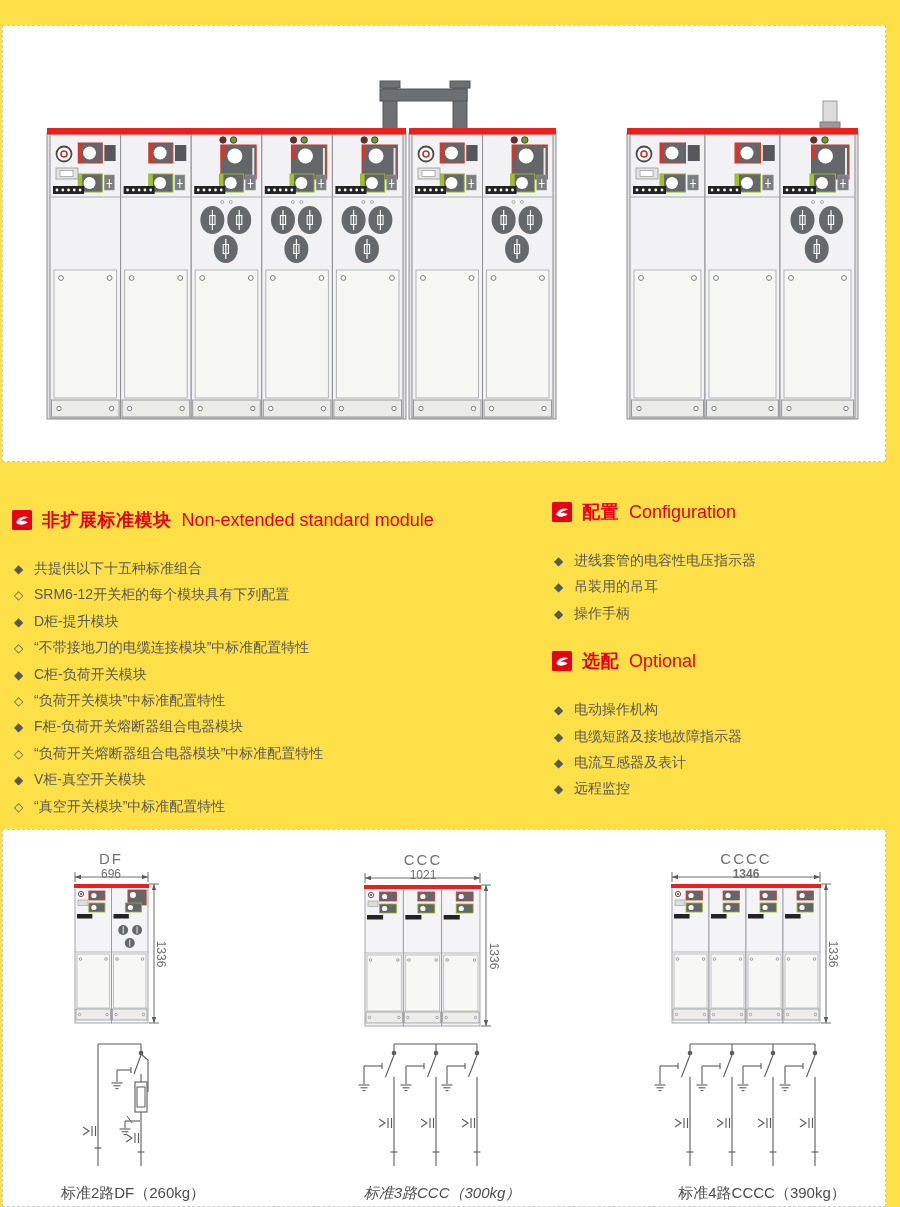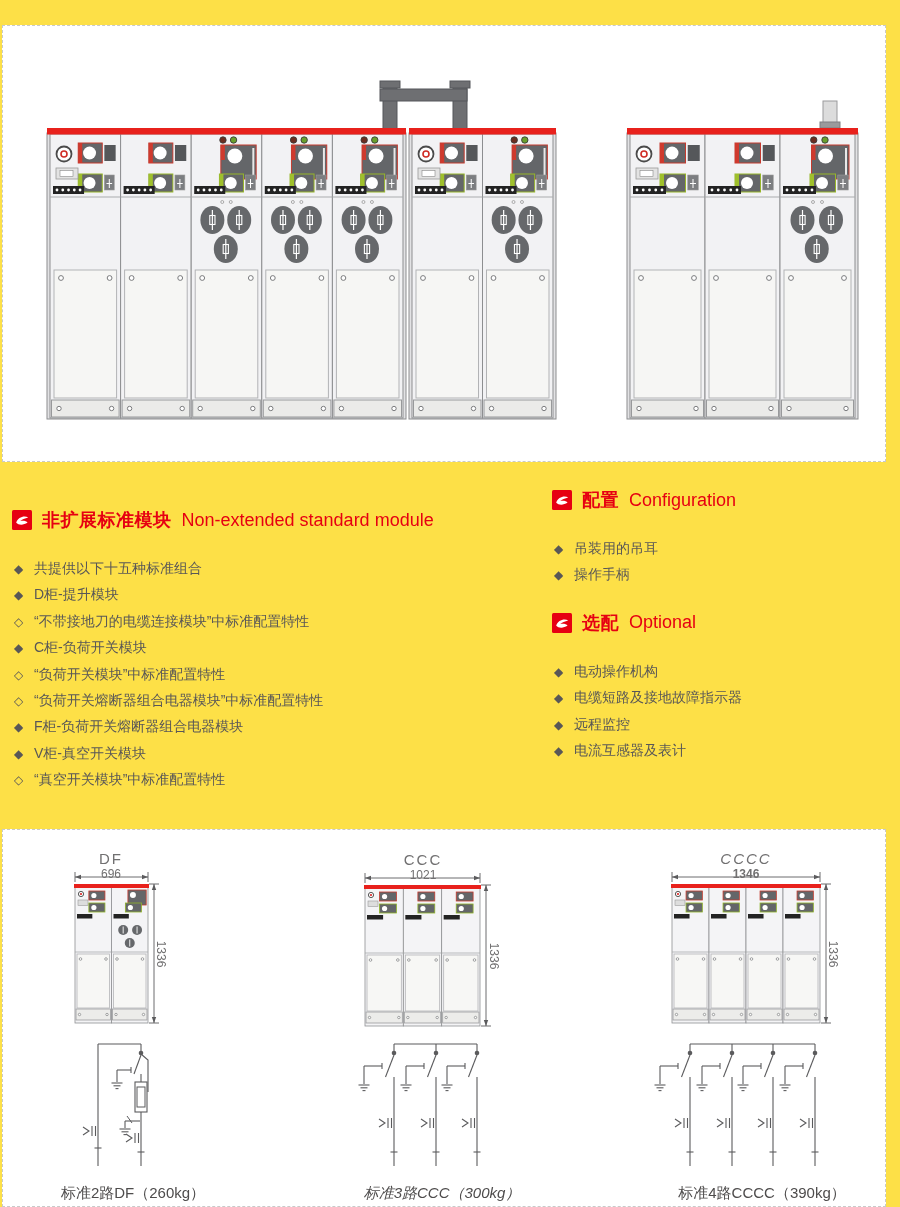--- a/index.html
+++ b/index.html
@@ -20,21 +20,21 @@
   ul.blist li{line-height:25.4px;font-size:14px;color:#595757;white-space:nowrap;}
   .blt{margin-right:7px;font-size:12px;color:#595757;display:inline-block;width:13px;}
   .head2{margin-top:22px;}
 
   
   .dlab{position:absolute;color:#717071;text-align:center;white-space:nowrap;}
   .dr-t{font-size:15px;letter-spacing:2px;width:100px;}
   .dr-w{font-size:12px;width:100px;}
   .dr-h{font-size:12px;width:40px;height:14px;transform:rotate(90deg);}
   .dr-cap{position:absolute;font-size:15px;color:#4e4c4c;text-align:center;width:240px;white-space:nowrap;}
-  .t0{left:58px;top:20px;} .t1{left:370px;top:21px;} .t2{left:693px;top:20px;font-style:italic;}
+  .t0{left:58px;top:20px;} .t1{left:370px;top:21px;} .t2{left:693px;top:20px;}
   .w0{left:58px;top:37px;} .w1{left:370px;top:38px;} .w2{left:693px;top:37px;font-weight:bold;}
   .h0{left:138px;top:117px;} .h1{left:471px;top:119px;} .h2{left:810px;top:117px;}
   .c0{left:10px;top:354px;} .c1{left:319px;top:354px;font-style:italic;} .c2{left:639px;top:354px;}
 </style>
 </head>
 <body>
 
 <div id="page">
 
   <div class="dashed-box top-box">
@@ -378,62 +378,64 @@
         <svg width="20" height="20" viewBox="0 0 20 20">
           <rect x="0" y="0" width="20" height="20" rx="1.5" fill="#e60012"></rect>
           <path d="M4.2 12.8 C5.8 7.2 12.2 5.2 16.2 7.4 C13.2 8.1 9.6 9.4 8.2 11.1 C10.8 10.4 14.2 10.7 15.6 12.6 C11.4 15.4 6.6 15.2 4.2 12.8 Z" fill="#fff"></path>
         </svg>
       </span>
       <span class="zh">非扩展标准模块</span>
       <span class="en">Non-extended standard module</span>
     </div>
     <ul class="blist" id="module-list">
         <li><span class="blt">◆</span><span>共提供以下十五种标准组合</span></li>
+        <li><span class="blt">◇</span><span>SRM6-12开关柜的每个模块具有下列配置</span></li>
         <li><span class="blt">◆</span><span>D柜-提升模块</span></li>
         <li><span class="blt">◇</span><span>“不带接地刀的电缆连接模块”中标准配置特性</span></li>
         <li><span class="blt">◆</span><span>C柜-负荷开关模块</span></li>
         <li><span class="blt">◇</span><span>“负荷开关模块”中标准配置特性</span></li>
+        <li><span class="blt">◆</span><span>F柜-负荷开关熔断器组合电器模块</span></li>
         <li><span class="blt">◇</span><span>“负荷开关熔断器组合电器模块”中标准配置特性</span></li>
-        <li><span class="blt">◆</span><span>F柜-负荷开关熔断器组合电器模块</span></li>
         <li><span class="blt">◆</span><span>V柜-真空开关模块</span></li>
         <li><span class="blt">◇</span><span>“真空开关模块”中标准配置特性</span></li>
       </ul>
   </section>
 
-  <section class="text-col" style="left:552px;top:488px;width:340px">
+  <section class="text-col" style="left:552px;top:500px;width:340px">
     <div class="sec-head">
       <span class="hicon">
         <svg width="20" height="20" viewBox="0 0 20 20">
           <rect x="0" y="0" width="20" height="20" rx="1.5" fill="#e60012"></rect>
           <path d="M4.2 12.8 C5.8 7.2 12.2 5.2 16.2 7.4 C13.2 8.1 9.6 9.4 8.2 11.1 C10.8 10.4 14.2 10.7 15.6 12.6 C11.4 15.4 6.6 15.2 4.2 12.8 Z" fill="#fff"></path>
         </svg>
       </span>
       <span class="zh">配置</span>
       <span class="en">Configuration</span>
     </div>
     <ul class="blist" id="config-list">
+        <li><span class="blt">◆</span><span>进线套管的电容性电压指示器</span></li>
         <li><span class="blt">◆</span><span>吊装用的吊耳</span></li>
         <li><span class="blt">◆</span><span>操作手柄</span></li>
       </ul>
 
     <div class="sec-head head2">
       <span class="hicon">
         <svg width="20" height="20" viewBox="0 0 20 20">
           <rect x="0" y="0" width="20" height="20" rx="1.5" fill="#e60012"></rect>
           <path d="M4.2 12.8 C5.8 7.2 12.2 5.2 16.2 7.4 C13.2 8.1 9.6 9.4 8.2 11.1 C10.8 10.4 14.2 10.7 15.6 12.6 C11.4 15.4 6.6 15.2 4.2 12.8 Z" fill="#fff"></path>
         </svg>
       </span>
       <span class="zh">选配</span>
       <span class="en">Optional</span>
     </div>
     <ul class="blist" id="optional-list">
         <li><span class="blt">◆</span><span>电动操作机构</span></li>
         <li><span class="blt">◆</span><span>电缆短路及接地故障指示器</span></li>
+        <li><span class="blt">◆</span><span>电流互感器及表计</span></li>
         <li><span class="blt">◆</span><span>远程监控</span></li>
-        <li><span class="blt">◆</span><span>电流互感器及表计</span></li>
       </ul>
   </section>
 
   <div class="dashed-box bottom-box">
     <svg id="drw-svg" width="882" height="376" viewBox="0 0 882 376">
         <rect x="72" y="57" width="36.5" height="136" fill="#f4f4f6" stroke="#8f9193" stroke-width="0.8"></rect>
         <circle cx="78" cy="64" r="2.6" fill="#fff" stroke="#555" stroke-width="1"></circle>
         <circle cx="78" cy="64" r="1.1" fill="#d22"></circle>
         <rect x="75" y="70" width="10" height="5.5" fill="#ddd" stroke="#999" stroke-width="0.6"></rect>
         <rect x="85.87" y="61" width="16.06" height="9" fill="#646669" stroke="#c43a2e" stroke-width="0.8"></rect>

